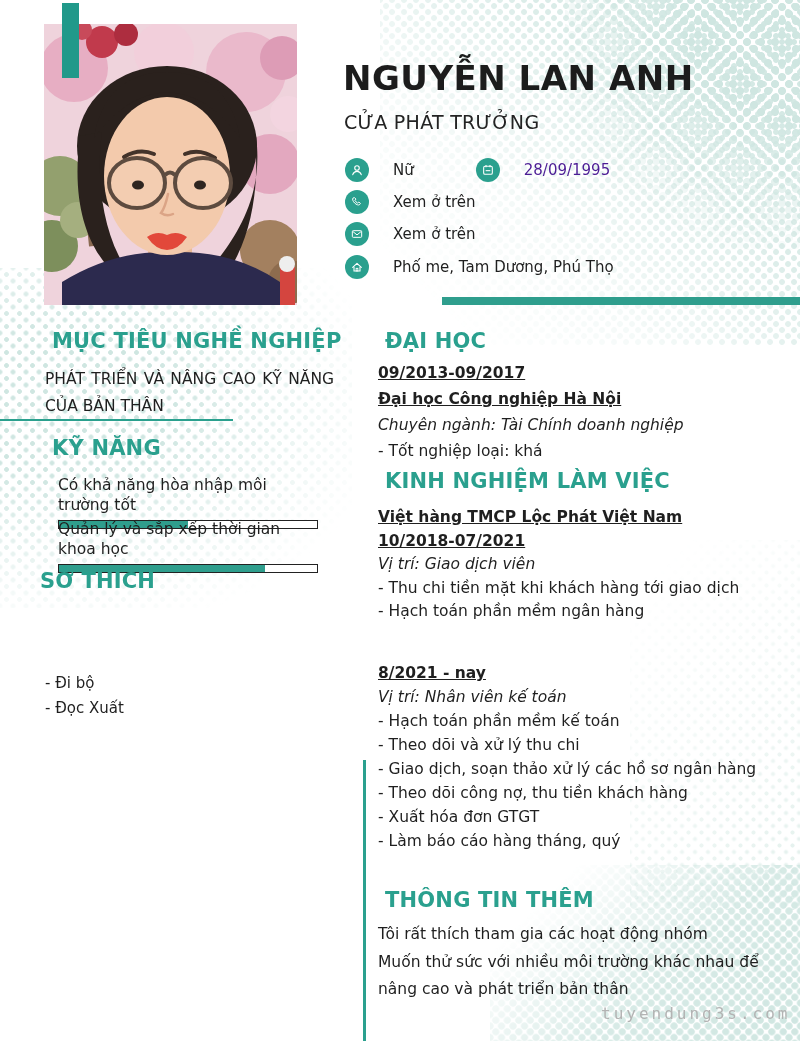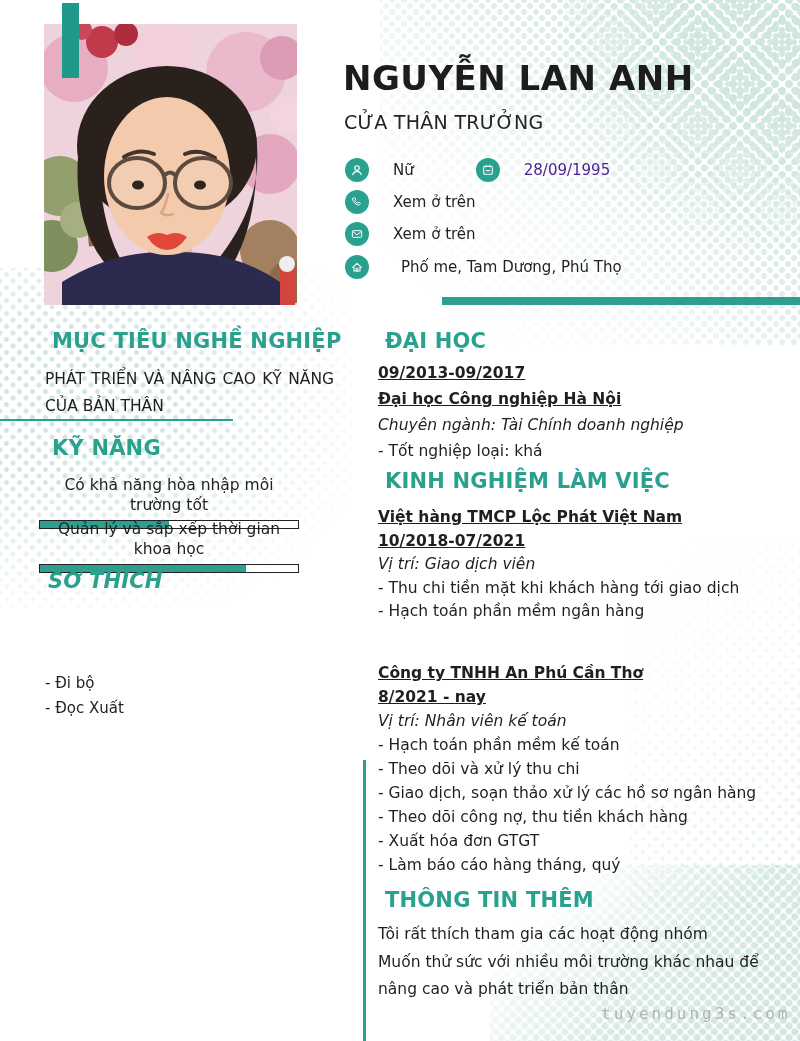--- a/index.html
+++ b/index.html
@@ -67,21 +67,21 @@
   .cpair{margin-left:62px;display:flex;align-items:center;}
 
   .top-divider{position:absolute;left:442px;top:297px;width:358px;height:8px;background:var(--bar);}
 
   
   .sec-h{position:absolute;font-size:21px;font-weight:bold;color:var(--accent);letter-spacing:.2px;}
 
   
   .obj-body{position:absolute;left:45px;top:366px;width:289px;font-size:15.5px;line-height:27px;text-align:justify;color:#1f1f1f;}
   .obj-line{position:absolute;left:0;top:419px;width:233px;height:2px;background:var(--accent);}
-  .skill{position:absolute;left:39px;width:260px;text-align:center;}
+  .skill{position:absolute;left:58px;width:260px;}
   .skill-label{font-size:15.5px;color:#1f1f1f;line-height:20px;}
   .skill-track{margin-top:5px;width:260px;height:9px;border:1.5px solid #222;background:#fff;}
   .skill-fill{height:100%;background:var(--bar);}
   .hobby-list{position:absolute;left:45px;top:631px;font-size:15px;line-height:25px;color:#1f1f1f;margin-top:40px;}
 
   
   .rblock{position:absolute;left:378px;width:422px;font-size:15.5px;color:#1f1f1f;}
   .edu{top:360px;line-height:26px;}
   .job0{top:506px;line-height:23.5px;}
   .job1{top:661px;line-height:24px;}
@@ -150,21 +150,21 @@
       <ellipse cx="156" cy="161" rx="6" ry="4.5" fill="#2e2520"></ellipse>
 
       <path d="M124,170 q-3,14 -7,19 q6,4 12,1" stroke="#dba486" stroke-width="2.5" fill="none" stroke-linecap="round"></path>
 
       <path d="M103,213 q10,-7 20,-2 q10,-5 20,2 q-9,13 -20,13 q-11,0 -20,-13 Z" fill="#e2483a"></path>
     </svg>
   </div>
   <div class="accent-bar"></div>
 
   <div class="name">NGUYỄN LAN ANH</div>
-  <div class="job-title">CỬA THÂN TRƯỞNG</div>
+  <div class="job-title">CỬA PHÁT TRƯỞNG</div>
 
   <div class="contact-row" style="top:158px;">
     <span class="cicon">
       <svg width="16" height="16" viewBox="0 0 24 24">
           <circle cx="12" cy="9" r="3.4" fill="none" stroke="#fff" stroke-width="1.7"></circle>
           <path d="M5.6,19 c1.3-3.6,4.1-4.9,6.4-4.9 s5.1,1.3,6.4,4.9" fill="none" stroke="#fff" stroke-width="1.7" stroke-linecap="round"></path>
         </svg>
     </span>
     <span class="ctext">Nữ</span>
     <span class="cpair">
@@ -192,21 +192,21 @@
   <div class="contact-row" style="top:222px;">
     <span class="cicon">
       <svg width="16" height="16" viewBox="0 0 24 24">
           <rect x="5" y="7" width="14" height="10" rx="1.4" fill="none" stroke="#fff" stroke-width="1.5"></rect>
           <polyline points="5.5,8 12,13.4 18.5,8" fill="none" stroke="#fff" stroke-width="1.5"></polyline>
         </svg>
     </span>
     <span class="ctext">Xem ở trên</span>
   </div>
 
-  <div class="contact-row" style="top:255px;gap:8px;">
+  <div class="contact-row" style="top:255px;">
     <span class="cicon">
       <svg width="16" height="16" viewBox="0 0 24 24">
           <path d="M5.5 12.5 L12 6.5 L18.5 12.5" fill="none" stroke="#fff" stroke-width="1.6" stroke-linecap="round" stroke-linejoin="round"></path>
           <path d="M7.5 11.5 V18 H16.5 V11.5" fill="none" stroke="#fff" stroke-width="1.6"></path>
           <rect x="10.7" y="14" width="2.6" height="4" fill="none" stroke="#fff" stroke-width="1.3"></rect>
         </svg>
     </span>
     <span class="ctext">Phố me, Tam Dương, Phú Thọ</span>
   </div>
 
@@ -224,21 +224,21 @@
       <div class="skill-fill" style="width: 50%;"></div>
     </div>
   </div>
   <div class="skill" style="top:519px;">
     <div class="skill-label">Quản lý và sắp xếp thời gian khoa học</div>
     <div class="skill-track">
       <div class="skill-fill" style="width: 80%;"></div>
     </div>
   </div>
 
-  <div class="sec-h" style="left:48px;top:569px;font-style:italic;">SỞ THÍCH</div>
+  <div class="sec-h" style="left:40px;top:569px;">SỞ THÍCH</div>
   <div class="hobby-list">
     <div>- Đi bộ</div>
     <div>- Đọc Xuất</div>
   </div>
 
   <div class="sec-h" style="left:385px;top:329px;">ĐẠI HỌC</div>
   <div class="rblock edu">
     <div class="b">09/2013-09/2017</div>
     <div class="b">Đại học Công nghiệp Hà Nội</div>
     <div class="i">Chuyên ngành: Tài Chính doanh nghiệp</div>
@@ -249,21 +249,20 @@
 
   <div class="rblock job0">
     <div class="b">Việt hàng TMCP Lộc Phát Việt Nam</div>
     <div class="b">10/2018-07/2021</div>
     <div class="i">Vị trí: Giao dịch viên</div>
     <div>- Thu chi tiền mặt khi khách hàng tới giao dịch</div>
     <div>- Hạch toán phần mềm ngân hàng</div>
   </div>
 
   <div class="rblock job1">
-    <div class="b">Công ty TNHH An Phú Cần Thơ</div>
     <div class="b">8/2021 - nay</div>
     <div class="i">Vị trí: Nhân viên kế toán</div>
     <div>- Hạch toán phần mềm kế toán</div>
     <div>- Theo dõi và xử lý thu chi</div>
     <div>- Giao dịch, soạn thảo xử lý các hồ sơ ngân hàng</div>
     <div>- Theo dõi công nợ, thu tiền khách hàng</div>
     <div>- Xuất hóa đơn GTGT</div>
     <div>- Làm báo cáo hàng tháng, quý</div>
   </div>
 

